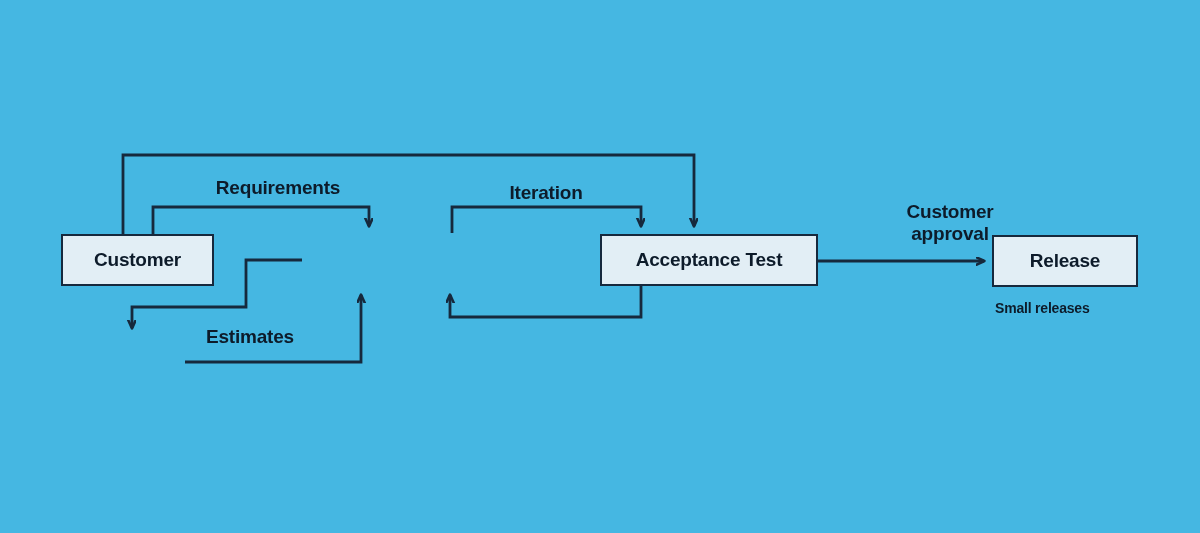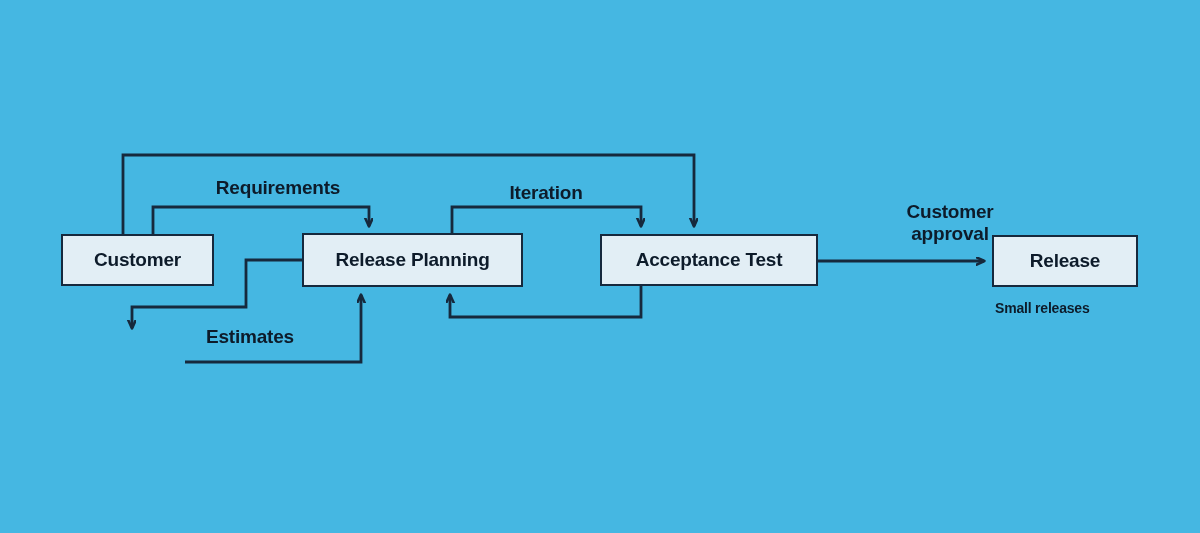--- a/index.html
+++ b/index.html
@@ -97,23 +97,20 @@
       <path d="M 641,286 L 641,317 L 450,317 L 450,295" marker-end="url(#arrowhead)"></path>
 
       <path d="M 818,261 L 984,261" marker-end="url(#arrowhead)"></path>
     </g>
   </svg>
 
   <div class="node" style="left:61px; top:234px; width:153px; height:52px;">
     <span class="node-label">Customer</span>
   </div>
 
-  <div class="node" style="left:302px; top:233px; width:221px; height:54px;">
-    <span class="node-label">Release Planning</span>
-  </div>
 
   <div class="node" style="left:600px; top:234px; width:218px; height:52px;">
     <span class="node-label">Acceptance Test</span>
   </div>
 
   <div class="node" style="left:992px; top:235px; width:146px; height:52px;">
     <span class="node-label">Release</span>
   </div>
 
 

